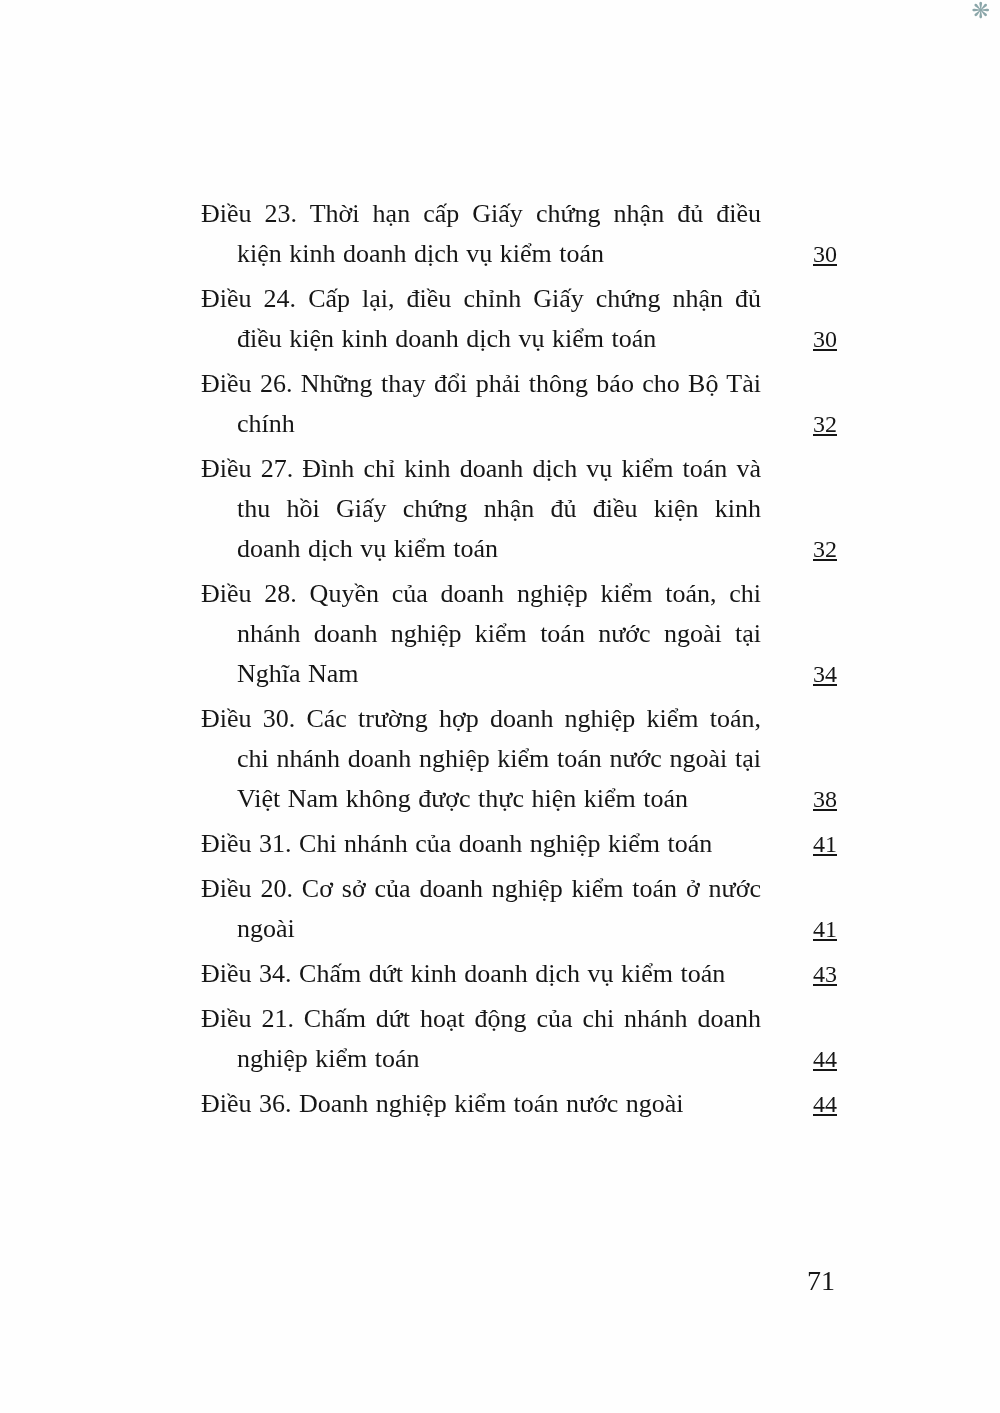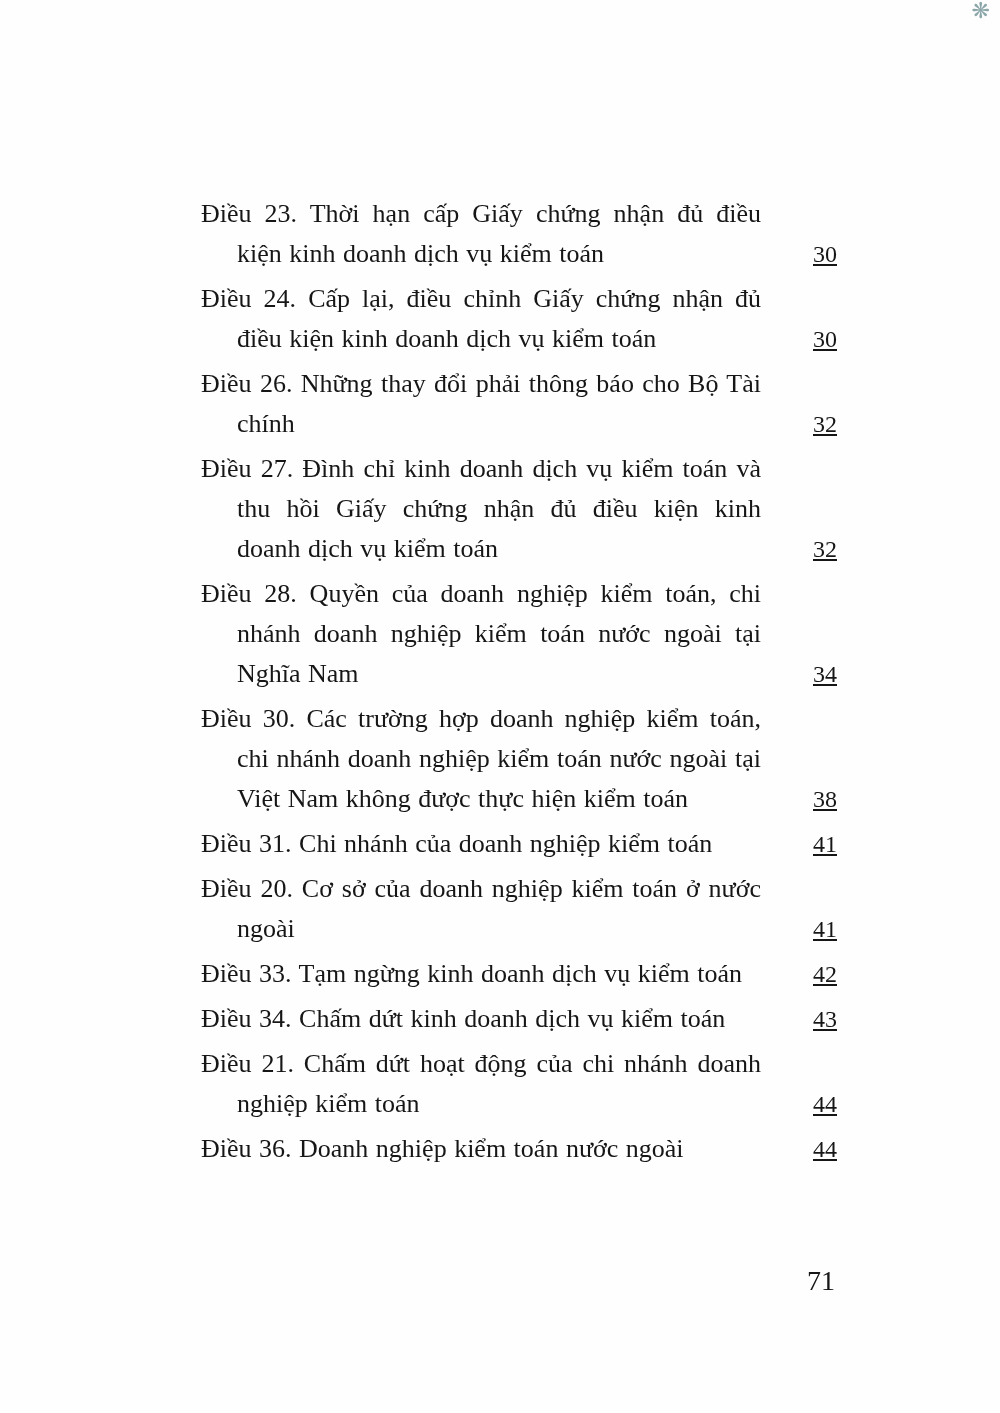--- a/index.html
+++ b/index.html
@@ -109,24 +109,20 @@
   <div class="entry">
     <div class="entry-text"><span class="entry-label">Điều 31.</span> <span class="entry-title">Chi nhánh của doanh nghiệp kiểm toán</span></div>
     <div class="entry-page">41</div>
   </div>
 
   <div class="entry">
     <div class="entry-text"><span class="entry-label">Điều 20.</span> <span class="entry-title">Cơ sở của doanh nghiệp kiểm toán ở nước ngoài</span></div>
     <div class="entry-page">41</div>
   </div>
 
-  <div class="entry">
-    <div class="entry-text"><span class="entry-label">Điều 33.</span> <span class="entry-title">Tạm ngừng kinh doanh dịch vụ kiểm toán</span></div>
-    <div class="entry-page">42</div>
-  </div>
 
   <div class="entry">
     <div class="entry-text"><span class="entry-label">Điều 34.</span> <span class="entry-title">Chấm dứt kinh doanh dịch vụ kiểm toán</span></div>
     <div class="entry-page">43</div>
   </div>
 
   <div class="entry">
     <div class="entry-text"><span class="entry-label">Điều 21.</span> <span class="entry-title">Chấm dứt hoạt động của chi nhánh doanh nghiệp kiểm toán</span></div>
     <div class="entry-page">44</div>
   </div>

